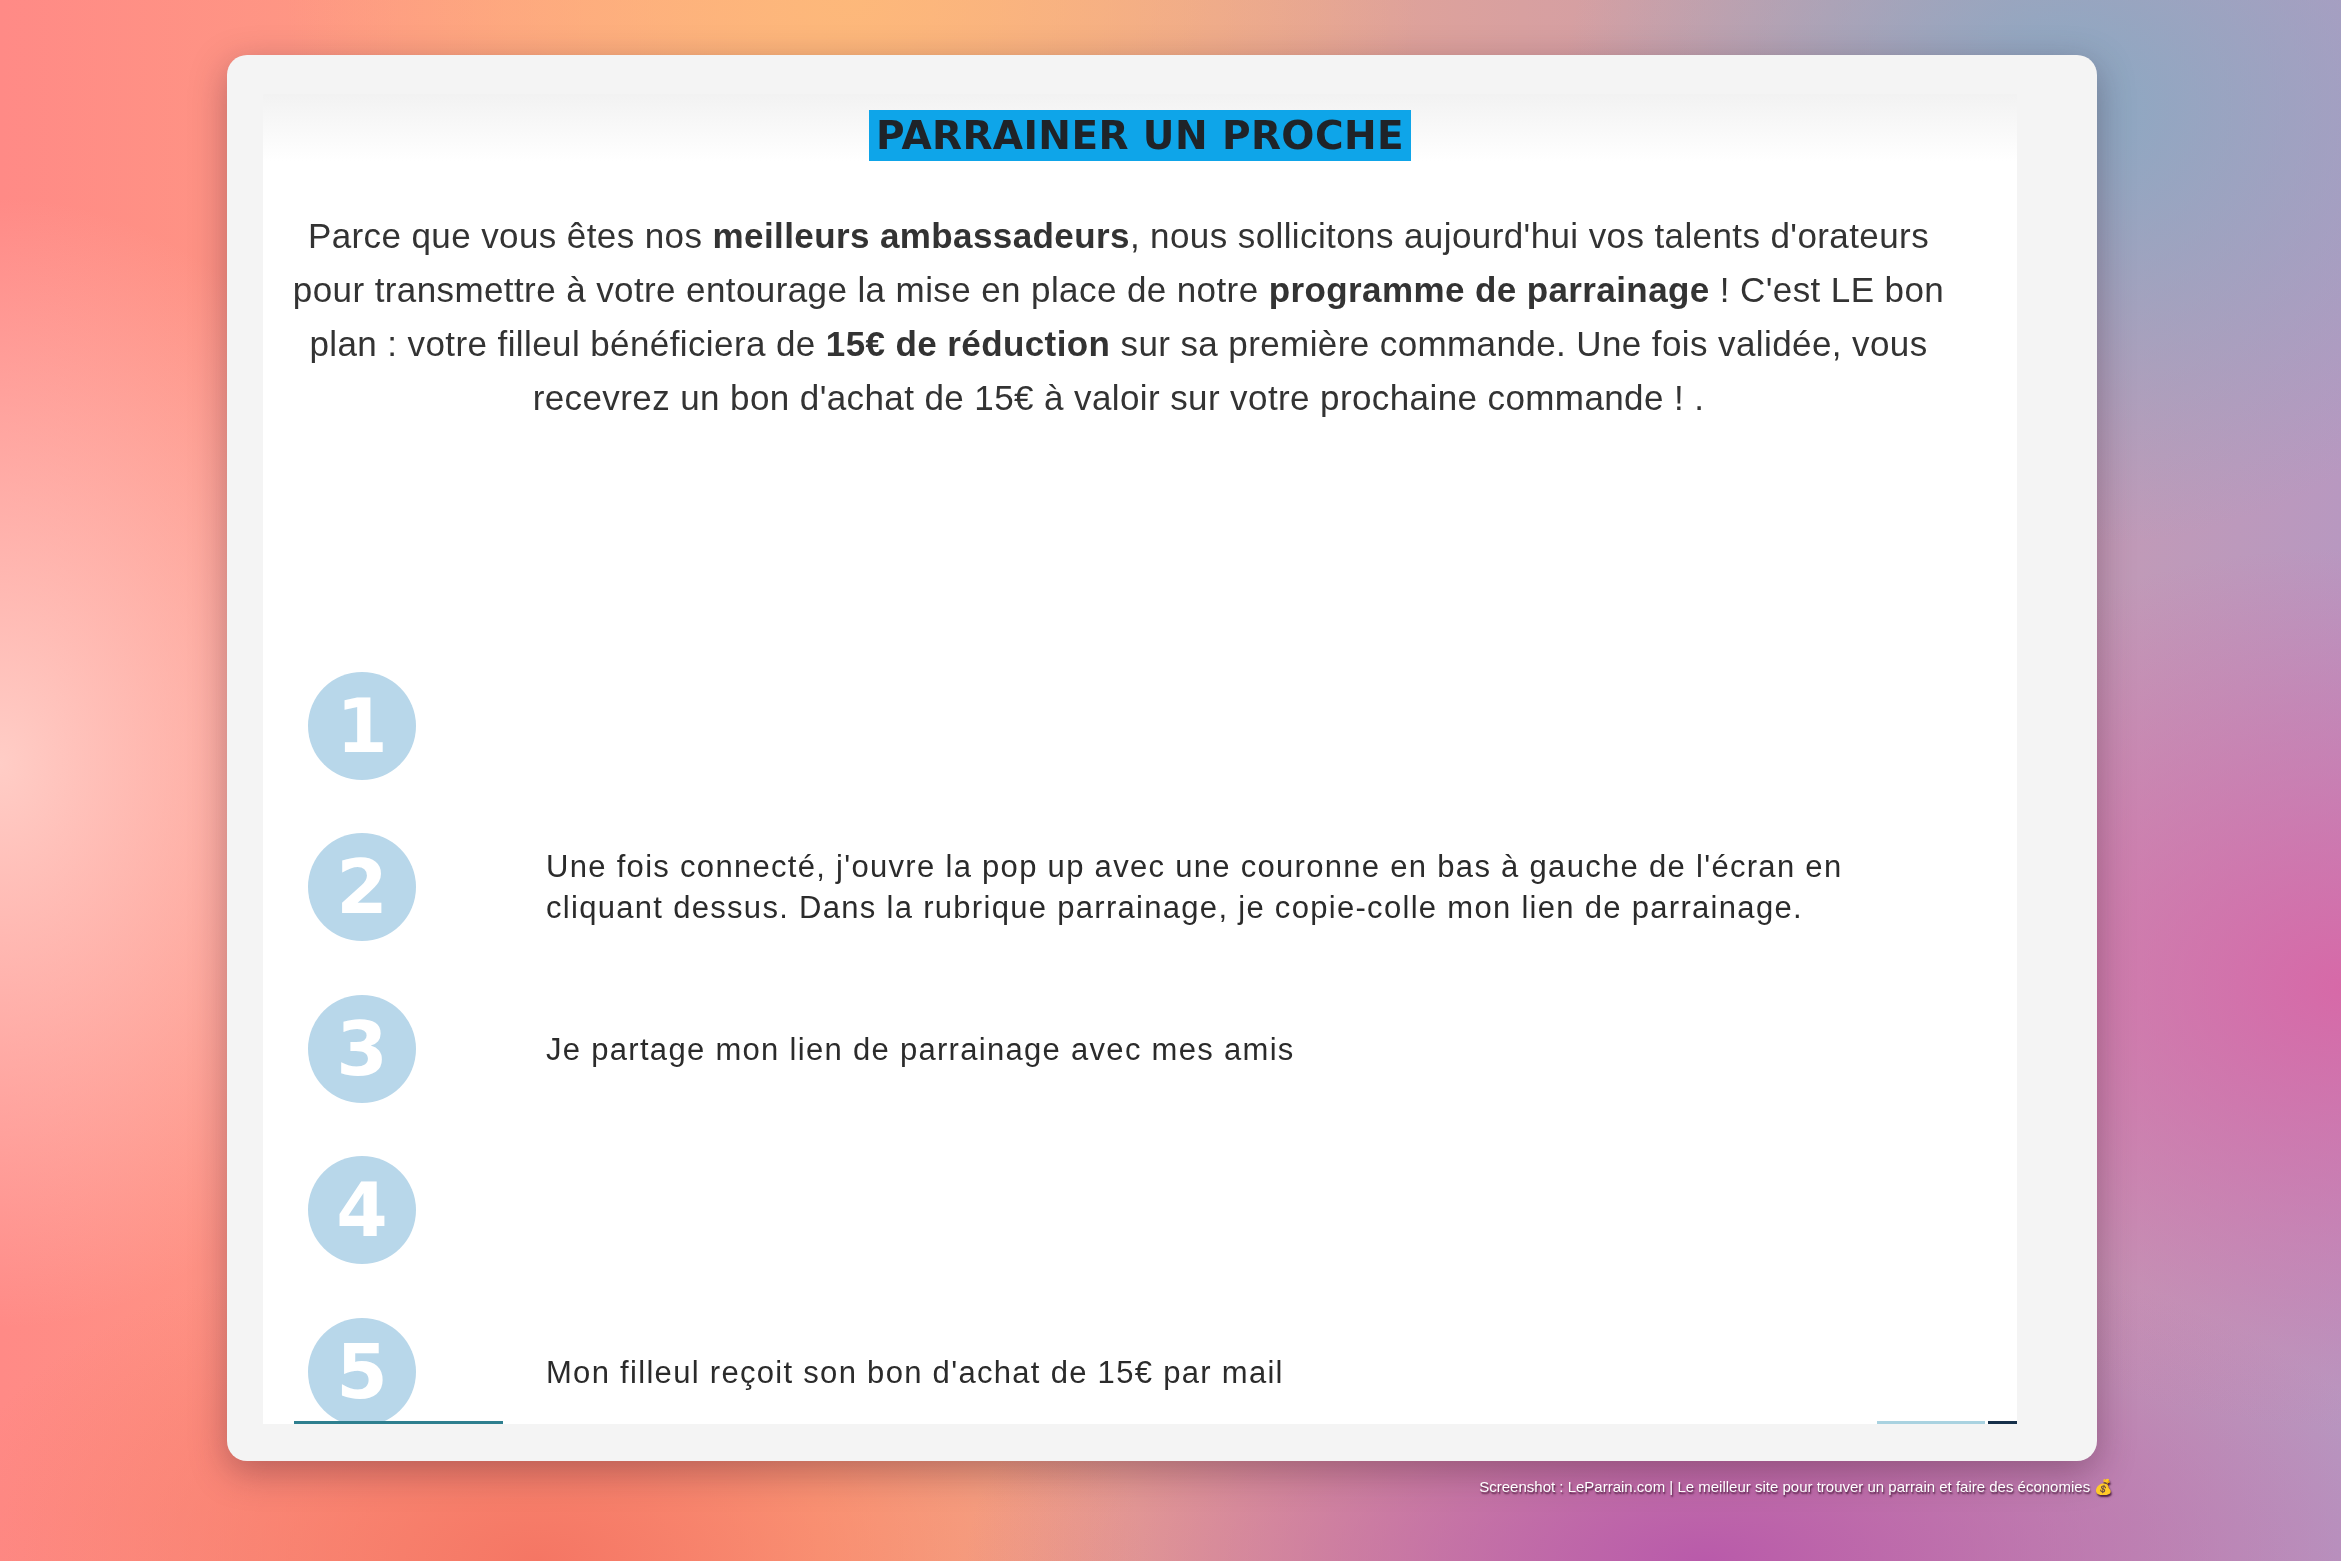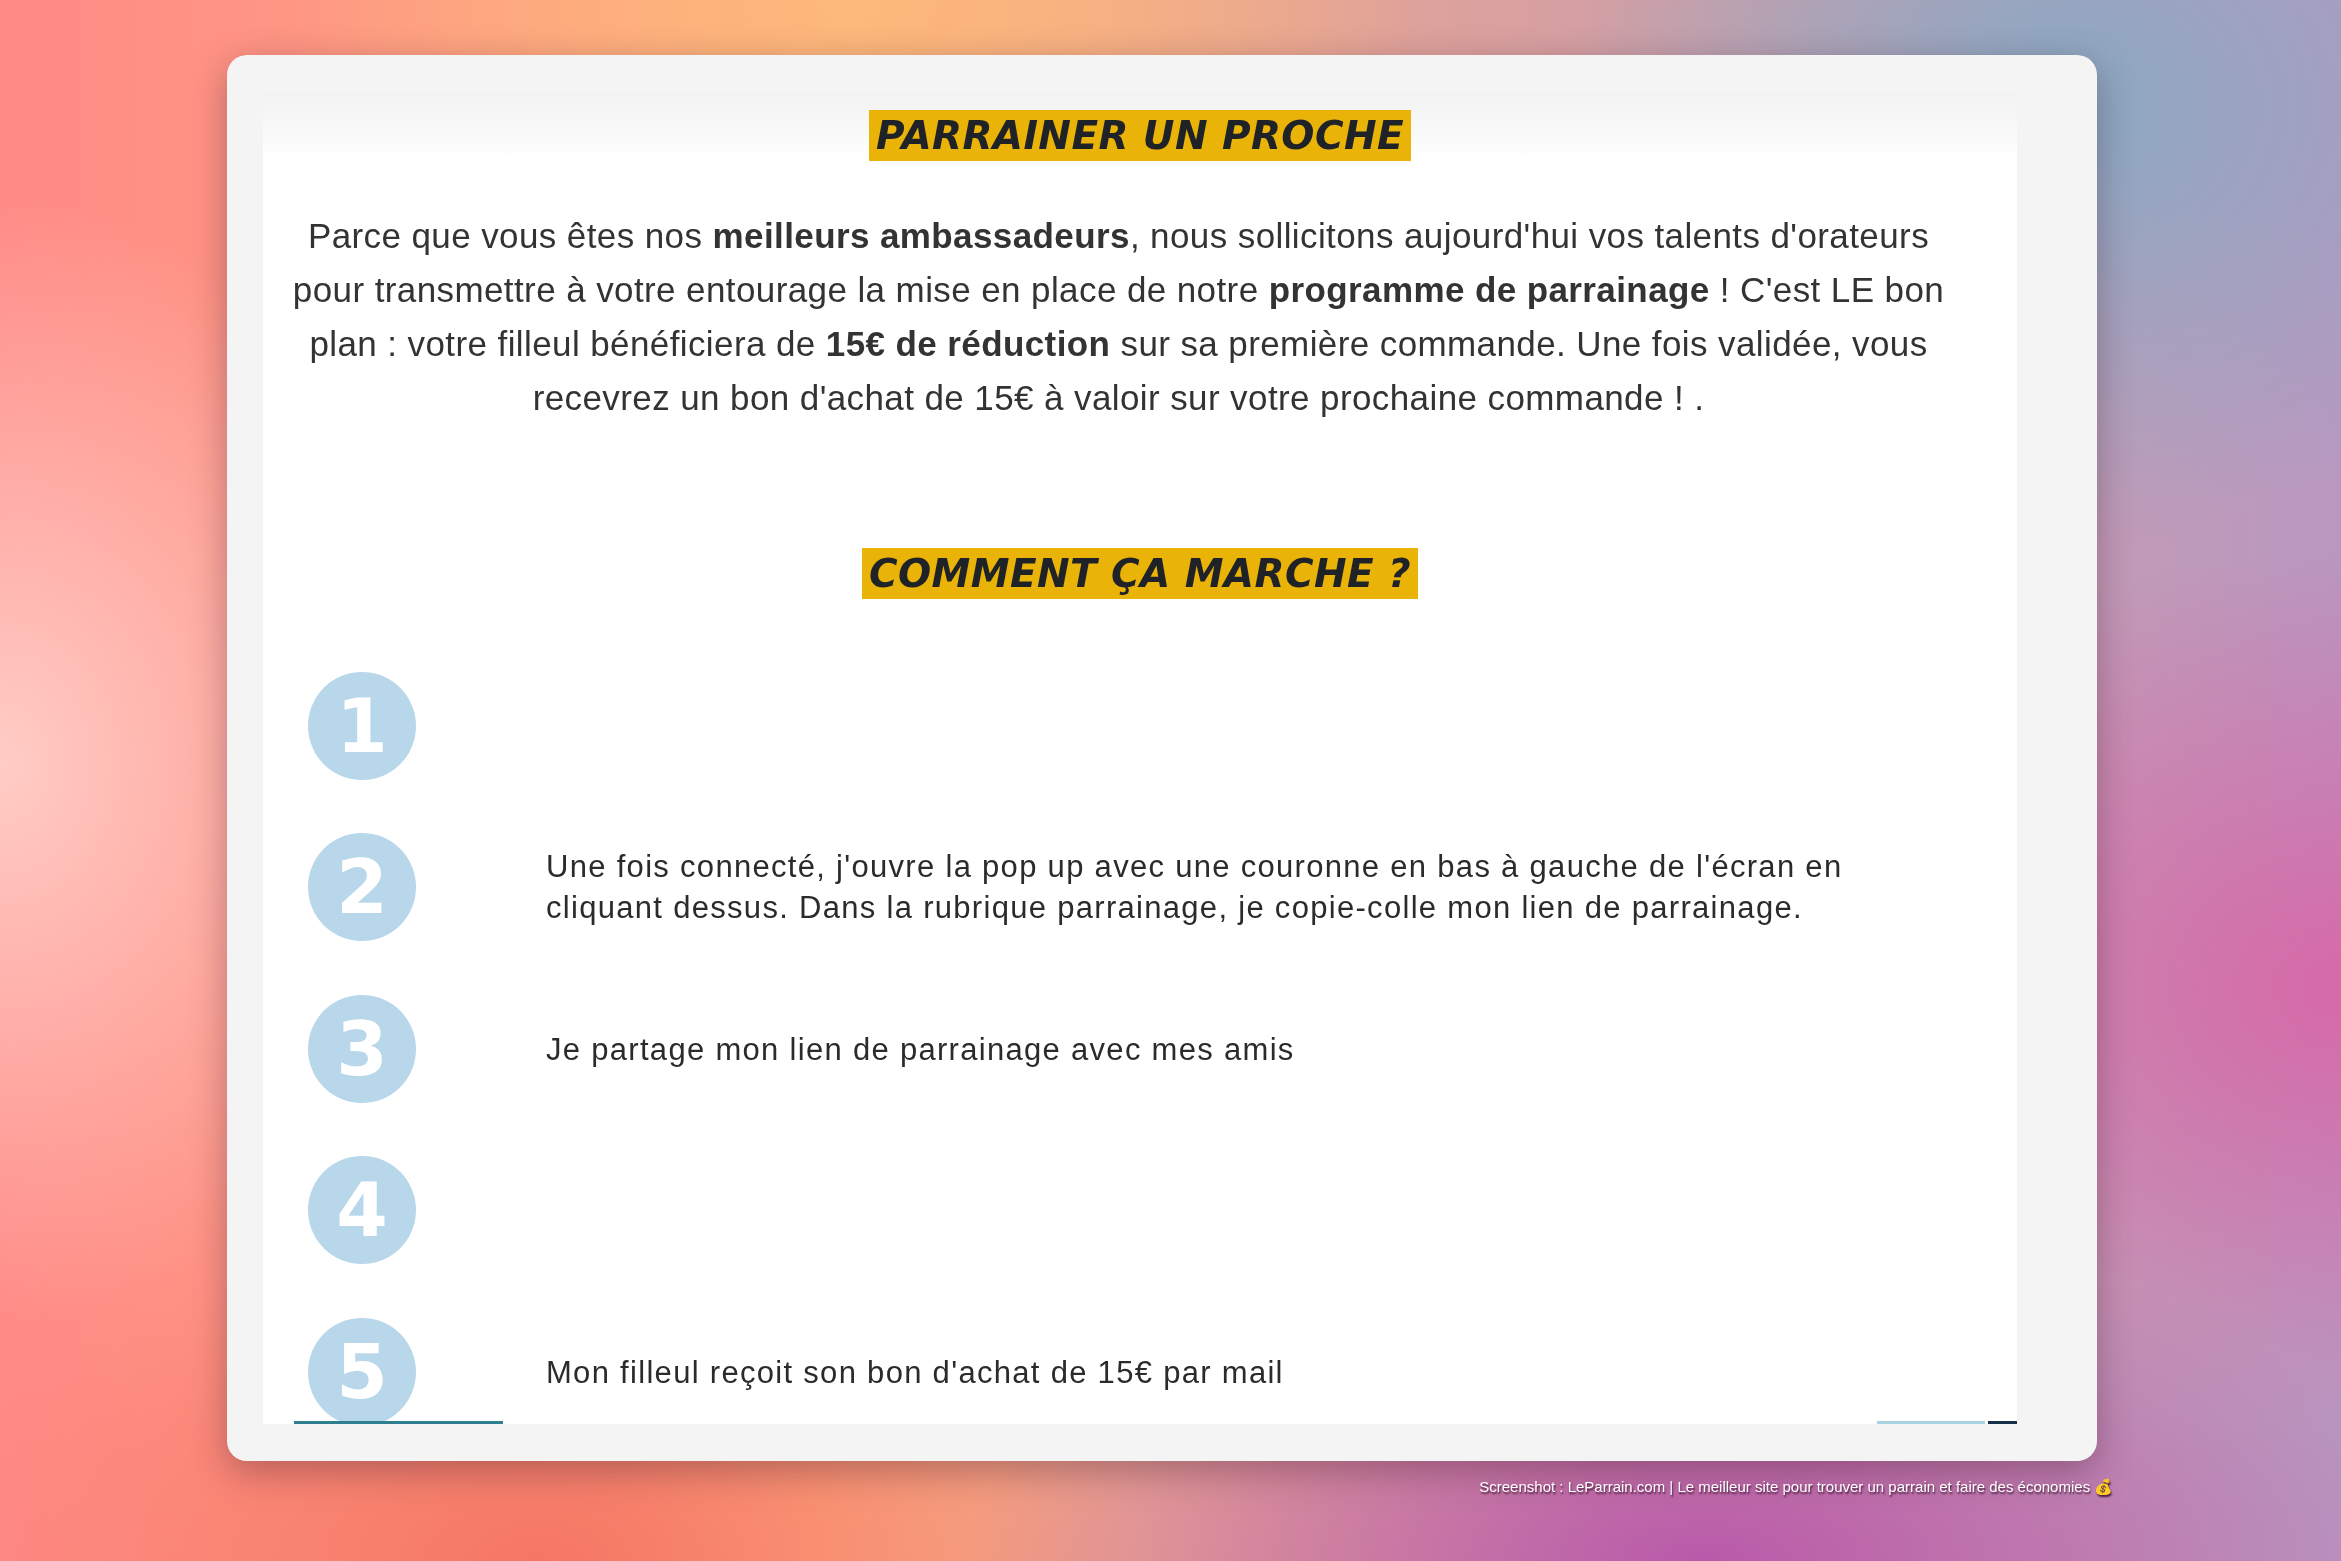--- a/index.html
+++ b/index.html
@@ -30,23 +30,23 @@
       background:#ffffff; overflow:hidden;
     }
     .inner-fade {
       position:absolute; left:0; top:0; right:0; height:67px;
       background:linear-gradient(#f2f2f2, #ffffff);
     }
     .heading {
       position:absolute; left:0; right:0; text-align:center;
     }
     .heading span {
-      display:inline-block; background:#eab308; color:#1f2328;
+      display:inline-block; background:#0ea5e9; color:#1f2328;
       font-family:"DejaVu Sans", sans-serif; font-weight:bold;
-      font-size:39px; line-height:51px; padding:0 7px; letter-spacing:0.4px;font-style:italic;
+      font-size:39px; line-height:51px; padding:0 7px; letter-spacing:0.4px;
     }
     .h1 { top:16px; }
     .h2 { top:454px; }
     .intro {
       position:absolute; left:12px; width:1687px; top:115px; text-align:center;
       font-size:35px; line-height:54px; color:#333333; letter-spacing:0.4px;
       font-family:"Liberation Sans", sans-serif;
     }
     .intro b { color:#333333; }
     .step {
@@ -79,23 +79,20 @@
 <div class="card">
   <div class="inner">
     <div class="inner-fade"></div>
 
     <div class="heading h1">
       <span>PARRAINER UN PROCHE</span>
     </div>
 
     <div class="intro"><span>Parce que vous êtes nos </span><b>meilleurs ambassadeurs</b><span>, nous sollicitons aujourd'hui vos talents d'orateurs pour transmettre à votre entourage la mise en place de notre </span><b>programme de parrainage</b><span> ! C'est LE bon plan : votre filleul bénéficiera de </span><b>15€ de réduction</b><span> sur sa première commande. Une fois validée, vous recevrez un bon d'achat de 15€ à valoir sur votre prochaine commande ! .</span></div>
 
-    <div class="heading h2">
-      <span>COMMENT ÇA MARCHE ?</span>
-    </div>
 
     <div class="step" style="top:578px;">
       <div class="circle">1</div>
     </div>
 
     <div class="step" style="top:739px;">
       <div class="circle">2</div>
       <div class="step-text">
         <span>Une fois connecté, j'ouvre la pop up avec une couronne en bas à gauche de l'écran en cliquant dessus. Dans la rubrique parrainage, je copie-colle mon lien de parrainage.</span>
       </div>

